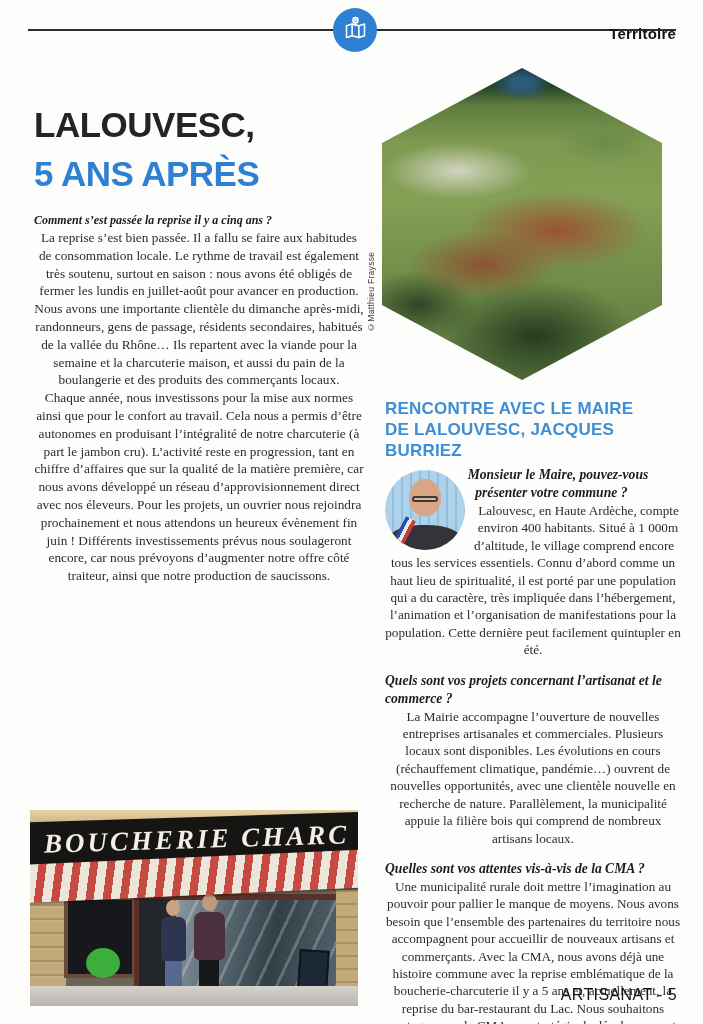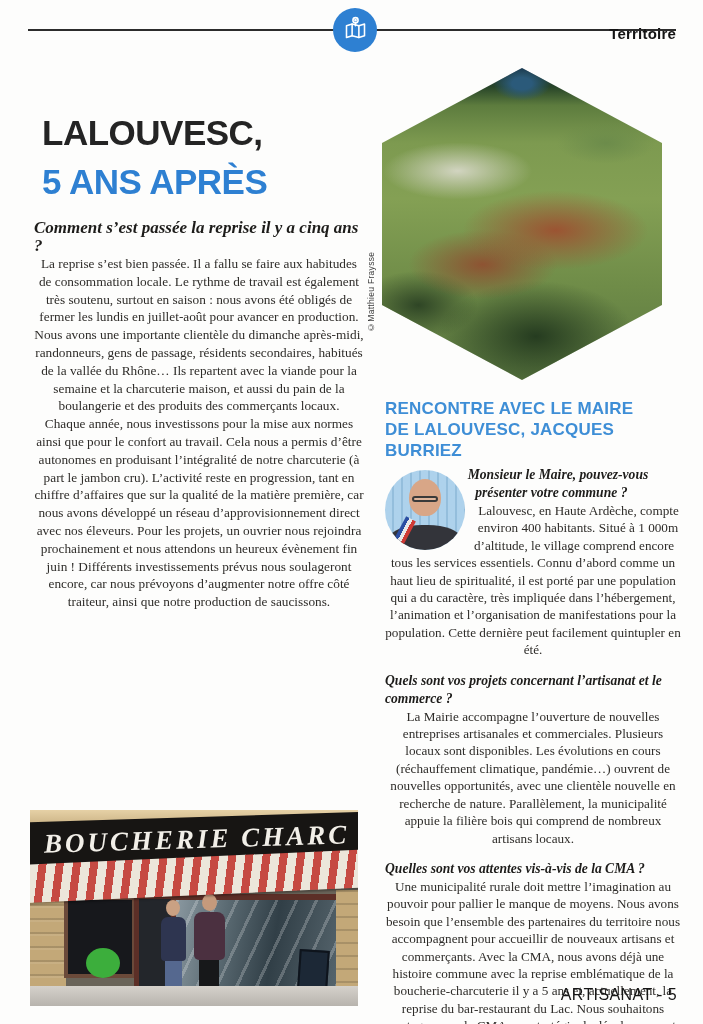--- a/index.html
+++ b/index.html
@@ -13,21 +13,21 @@
     background:#2e80d2;display:flex;align-items:center;justify-content:center;}
   .header-icon svg{width:27px;height:27px;}
   .category{position:absolute;top:5px;right:27px;font-size:15px;font-weight:bold;color:#141414;letter-spacing:.2px;margin-top:20px;}
 
   
   .col-left{position:absolute;left:34px;top:100px;width:330px;}
   .headline{font-size:35px;font-weight:800;line-height:49px;letter-spacing:-.5px;color:#242424;}
   .headline .line2{display:block;color:#2e80d2;}
   .intro{margin:17px 4px 0 0;font-size:17px;font-weight:bold;line-height:21.6px;color:#242424;}
   .qa-block{margin-top:9px;font-family:"Liberation Serif",serif;font-size:13.3px;line-height:17.8px;color:#2e2c29;}
-  .q{margin:13px 0 0 0;font-weight:bold;font-style:italic;color:#1d1c1a;font-size:17px;line-height:18px;}
+  .q{margin:13px 0 0 0;font-weight:bold;font-style:italic;color:#1d1c1a;font-size:12px;line-height:18px;}
   .a{margin:0;text-align:center;}
 
   
   .sf{position:absolute;left:30px;top:810px;width:328px;height:196px;overflow:hidden;background:#6a6459;}
   .sf-beam{position:absolute;top:0;left:0;right:0;height:16px;background:linear-gradient(180deg,#e6d1a6,#c9b183);}
   .sf-sign{position:absolute;top:7px;left:-4px;width:344px;height:44px;background:#171513;transform:rotate(-1.8deg);
     display:flex;align-items:center;padding-left:18px;box-sizing:border-box;color:#f2efe8;
     font-family:"Liberation Serif",serif;font-weight:bold;font-style:italic;font-size:27px;letter-spacing:3px;white-space:nowrap;}
   .sf-awning{position:absolute;top:47px;left:-8px;width:352px;height:38px;transform:rotate(-2.6deg);
     background:repeating-linear-gradient(100deg,#c64a42 0 8px,#ece6da 8px 17px);box-shadow:0 2px 2px rgba(0,0,0,.3);}
@@ -101,21 +101,21 @@
       <path d="M9 8 L9 18.5 M15 9.5 L15 20"></path>
       <circle cx="12" cy="4.6" r="2.3"></circle>
       <circle cx="12" cy="4.6" r="0.5" fill="#ffffff"></circle>
       <path d="M12 6.9 L12 9.6"></path>
     </svg>
   </span>
 </div>
 <div class="category">Territoire</div>
 
 <div class="col-left">
-  <h1 class="headline" style="margin:8px;">
+  <h1 class="headline" style="margin:0;">
     <span class="line1">LALOUVESC,</span>
     <span class="line2">5 ANS APRÈS</span>
   </h1>
   <div class="qa-block">
     <p class="q">Comment s’est passée la reprise il y a cinq ans ?</p>
     <p class="a">La reprise s’est bien passée. Il a fallu se faire aux habitudes de consommation locale. Le rythme de travail est également très soutenu, surtout en saison : nous avons été obligés de fermer les lundis en juillet-août pour avancer en production. Nous avons une importante clientèle du dimanche après-midi, randonneurs, gens de passage, résidents secondaires, habitués de la vallée du Rhône… Ils repartent avec la viande pour la semaine et la charcuterie maison, et aussi du pain de la boulangerie et des produits des commerçants locaux.</p>
     <p class="a">Chaque année, nous investissons pour la mise aux normes ainsi que pour le confort au travail. Cela nous a permis d’être autonomes en produisant l’intégralité de notre charcuterie (à part le jambon cru). L’activité reste en progression, tant en chiffre d’affaires que sur la qualité de la matière première, car nous avons développé un réseau d’approvisionnement direct avec nos éleveurs. Pour les projets, un ouvrier nous rejoindra prochainement et nous attendons un heureux évènement fin juin ! Différents investissements prévus nous soulageront encore, car nous prévoyons d’augmenter notre offre côté traiteur, ainsi que notre production de saucissons.</p>
   </div>
 </div>
 

